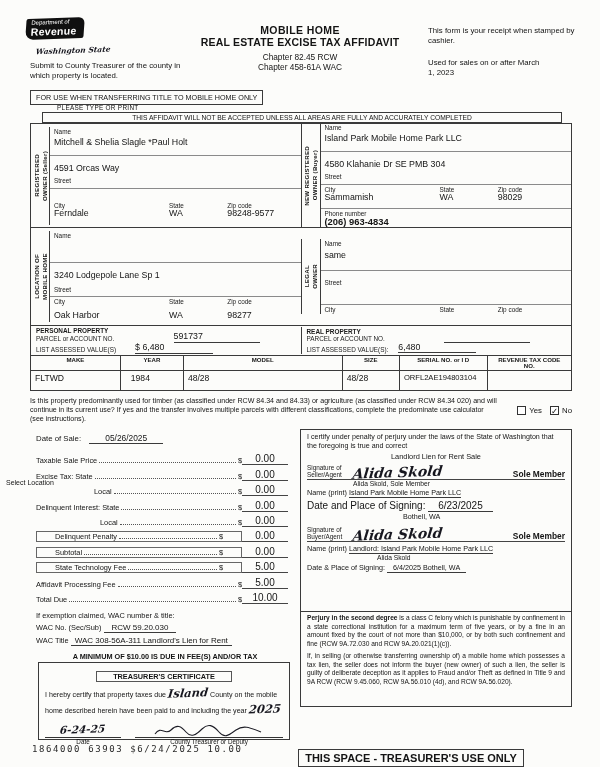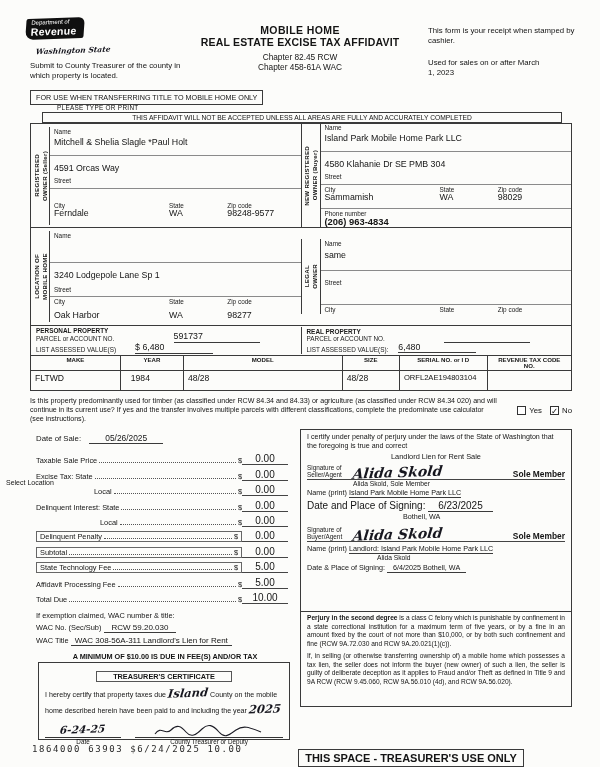--- a/index.html
+++ b/index.html
@@ -30,21 +30,21 @@
   .pcell{padding:1px 5px;overflow:hidden;}
   .pcell+.pcell{border-left:1px solid #3a3a3a;}
   .veh{display:flex;flex:1;min-height:0;}
   .vcol{display:flex;flex-direction:column;min-width:0;}
   .vcol+.vcol{border-left:1px solid #3a3a3a;}
   .vh{height:15px;border-bottom:1px solid #3a3a3a;font-size:6.1px;font-weight:bold;
       text-align:center;line-height:1.05;padding-top:1px;}
   .vv{font-size:8.6px;padding:2px 4px;}
   .fee-row{display:flex;align-items:flex-end;height:15.4px;font-size:7.4px;}
   .fee-left{display:flex;align-items:flex-end;flex:1;min-width:0;}
-  .fee-left.boxed{border:1px solid #666;padding:0 3px;}
+  .fee-left.boxed{border:1px solid #666;padding:0 18px;}
   .leader{flex:1;border-bottom:1px dotted #555;margin:0 2px 2px 2px;}
   .amt{width:46px;flex:none;text-align:center;border-bottom:1px solid #444;font-size:10px;}
   .cb{width:9px;height:9px;border:1px solid #333;display:inline-flex;align-items:center;
       justify-content:center;font-size:8.5px;line-height:1;background:#fff;}
   .logo-blob{background:#101010;color:#fff;padding:1px 7px 2px 5px;display:inline-block;
              transform:skewX(-6deg) rotate(-2deg);border-radius:2px 6px 2px 8px;}
   .sigrow{display:flex;align-items:flex-end;border-bottom:1px solid #444;}
 </style>
 </head>
 <body>

